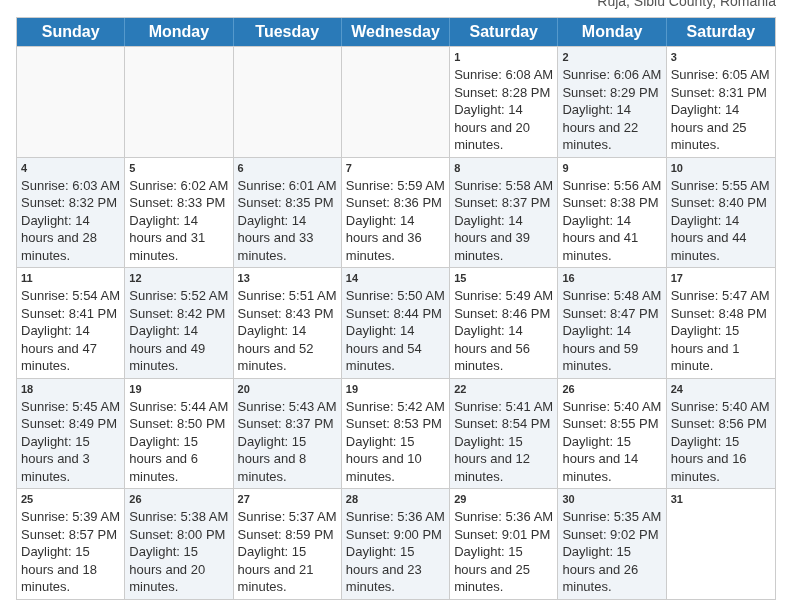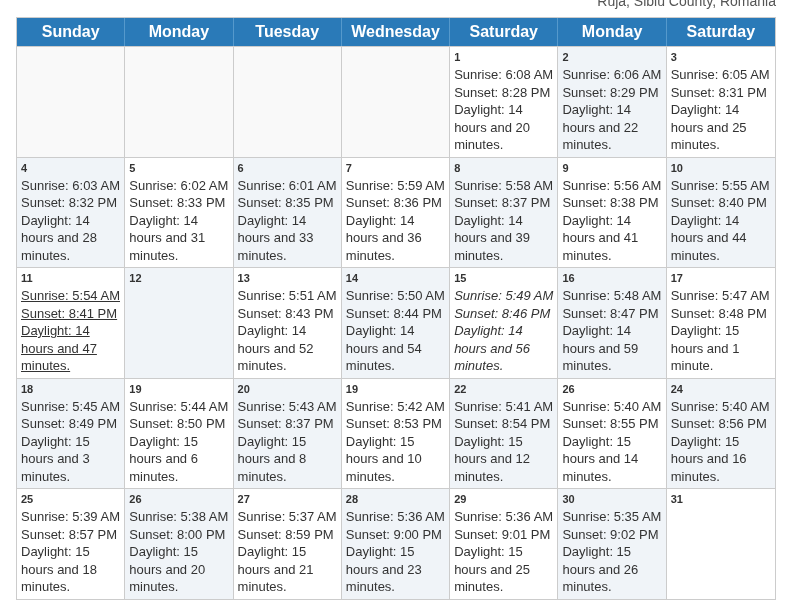--- a/index.html
+++ b/index.html
@@ -210,42 +210,45 @@
           <div class="cal-cell shaded">
             <span class="day-num">10</span>
             <div class="cell-text" style="white-space: pre-line;">Sunrise: 5:55 AM
 Sunset: 8:40 PM
 Daylight: 14 hours and 44 minutes.</div>
           </div>
         </div>
         <div class="cal-row">
           <div class="cal-cell">
             <span class="day-num">11</span>
-            <div class="cell-text" style="white-space: pre-line; text-decoration: underline;">Sunrise: 5:54 AM
+            <div class="cell-text" style="white-space: pre-line;">Sunrise: 5:54 AM
 Sunset: 8:41 PM
 Daylight: 14 hours and 47 minutes.</div>
           </div>
           <div class="cal-cell shaded">
             <span class="day-num">12</span>
+            <div class="cell-text" style="white-space: pre-line;">Sunrise: 5:52 AM
+Sunset: 8:42 PM
+Daylight: 14 hours and 49 minutes.</div>
           </div>
           <div class="cal-cell">
             <span class="day-num">13</span>
             <div class="cell-text" style="white-space: pre-line;">Sunrise: 5:51 AM
 Sunset: 8:43 PM
 Daylight: 14 hours and 52 minutes.</div>
           </div>
           <div class="cal-cell shaded">
             <span class="day-num">14</span>
             <div class="cell-text" style="white-space: pre-line;">Sunrise: 5:50 AM
 Sunset: 8:44 PM
 Daylight: 14 hours and 54 minutes.</div>
           </div>
           <div class="cal-cell">
             <span class="day-num">15</span>
-            <div class="cell-text" style="white-space: pre-line; font-style: italic;">Sunrise: 5:49 AM
+            <div class="cell-text" style="white-space: pre-line;">Sunrise: 5:49 AM
 Sunset: 8:46 PM
 Daylight: 14 hours and 56 minutes.</div>
           </div>
           <div class="cal-cell shaded">
             <span class="day-num">16</span>
             <div class="cell-text" style="white-space: pre-line;">Sunrise: 5:48 AM
 Sunset: 8:47 PM
 Daylight: 14 hours and 59 minutes.</div>
           </div>
           <div class="cal-cell">

